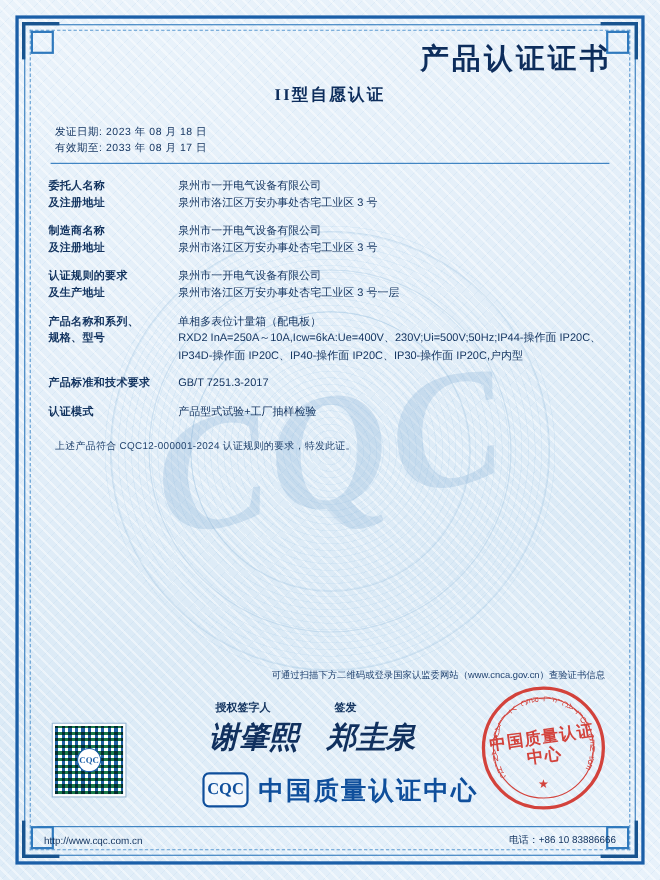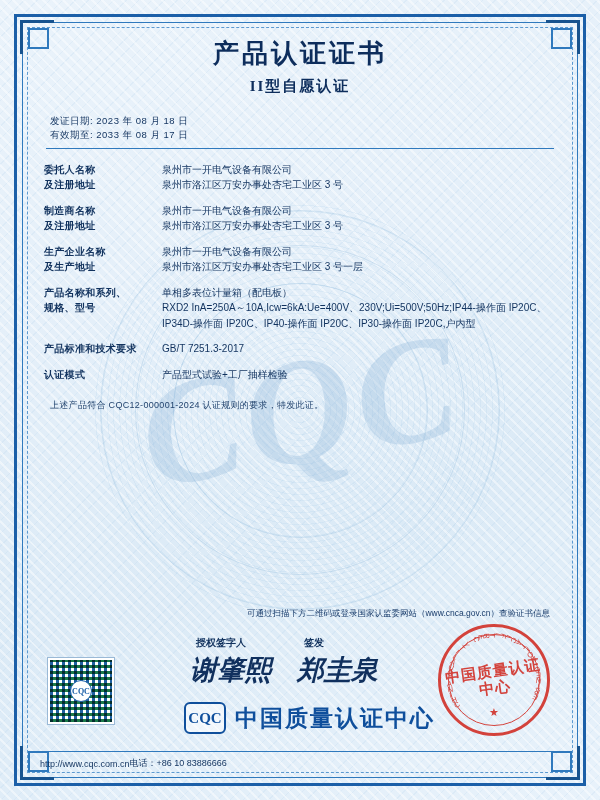--- a/index.html
+++ b/index.html
@@ -84,21 +84,21 @@
     border-radius: 50%;
   }
 
   
   .content {
     position: absolute;
     left: 44px; right: 44px; top: 36px;
     z-index: 5;
   }
   .title {
-    text-align: center;
+    text-align: right;
     font-family: "Liberation Serif", serif;
     font-size: 26px;
     font-weight: bold;
     color: #0d2d5c;
     letter-spacing: 3px;
     margin-bottom: 6px;
   }
   .subtitle {
     text-align: center;
     font-family: "Liberation Serif", serif;
@@ -287,20 +287,21 @@
   .footer {
     position: absolute;
     left: 34px; right: 34px; bottom: 30px;
     z-index: 5;
   }
   .footer-rule {
     height: 1px; background: #2f79bd; margin-bottom: 5px;
   }
   .footer-row {
     display: flex;
+    justify-content: space-between;
     align-items: center;
     font-size: 9px;
     color: #11325e;
     padding: 0 6px;
   }
   .footer-center { flex: 1; text-align: center; letter-spacing: .4px; }
 </style>
 </head>
 <body>
 
@@ -365,21 +366,21 @@
           <div>制造商名称</div>
           <div>及注册地址</div>
         </td>
         <td class="value">
           <span class="line">泉州市一开电气设备有限公司</span>
           <span class="line">泉州市洛江区万安办事处杏宅工业区 3 号</span>
         </td>
       </tr>
       <tr>
         <td class="label">
-          <div>生产企业名称</div>
+          <div>认证规则的要求</div>
           <div>及生产地址</div>
         </td>
         <td class="value">
           <span class="line">泉州市一开电气设备有限公司</span>
           <span class="line">泉州市洛江区万安办事处杏宅工业区 3 号一层</span>
         </td>
       </tr>
       <tr>
         <td class="label">
           <div>产品名称和系列、</div>

